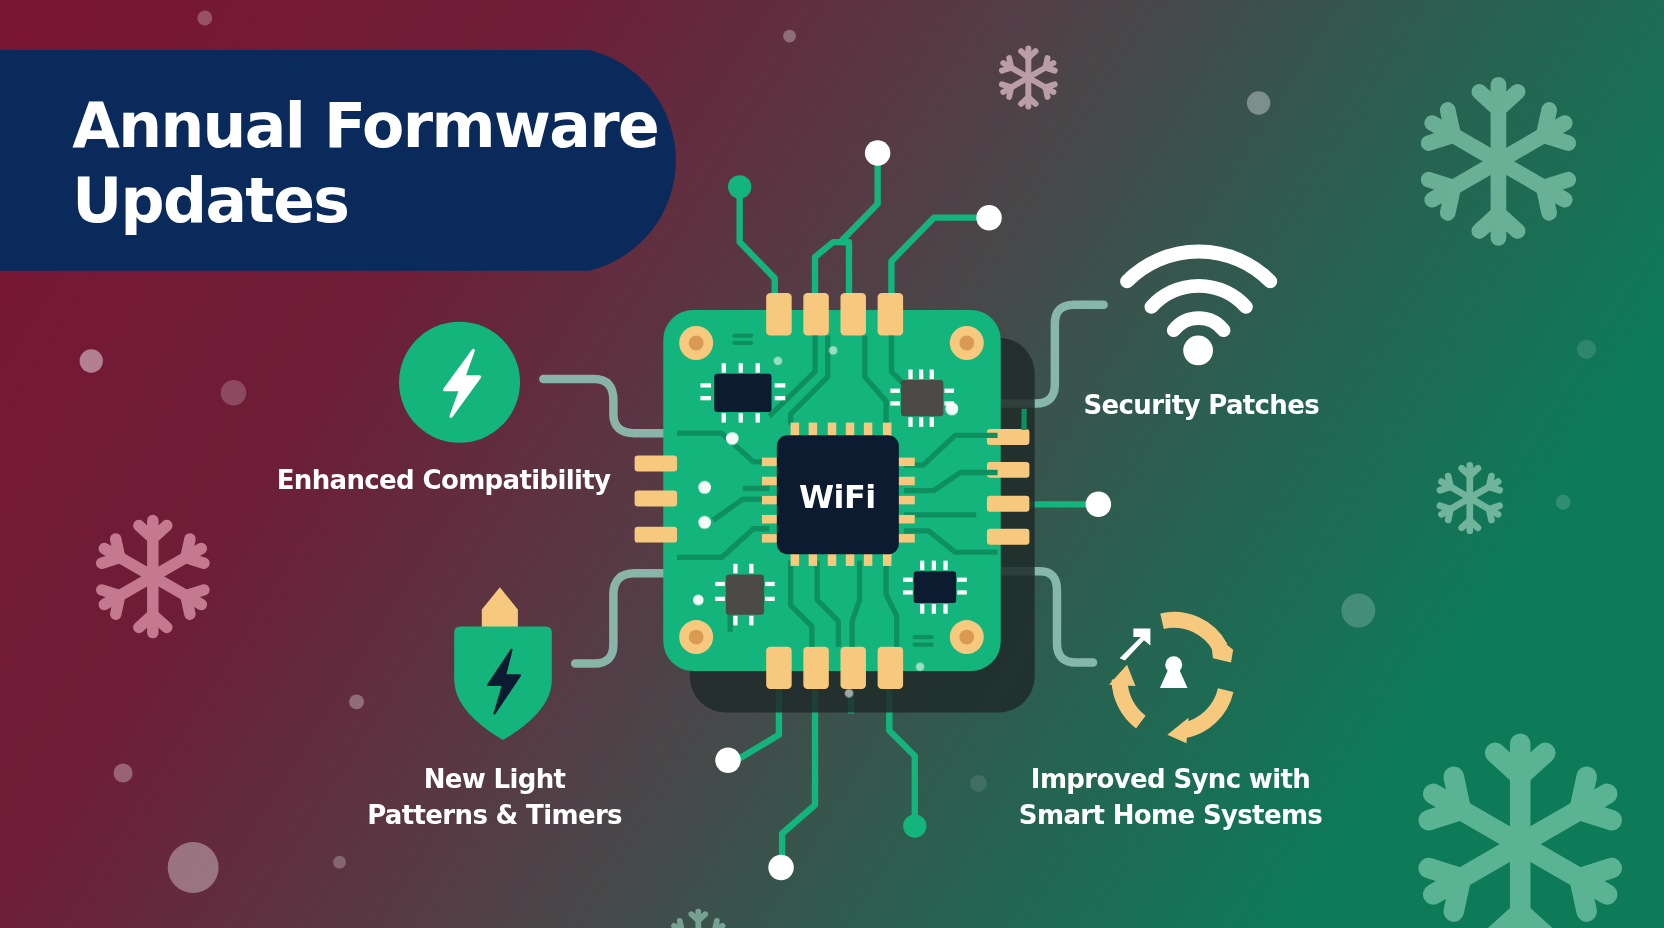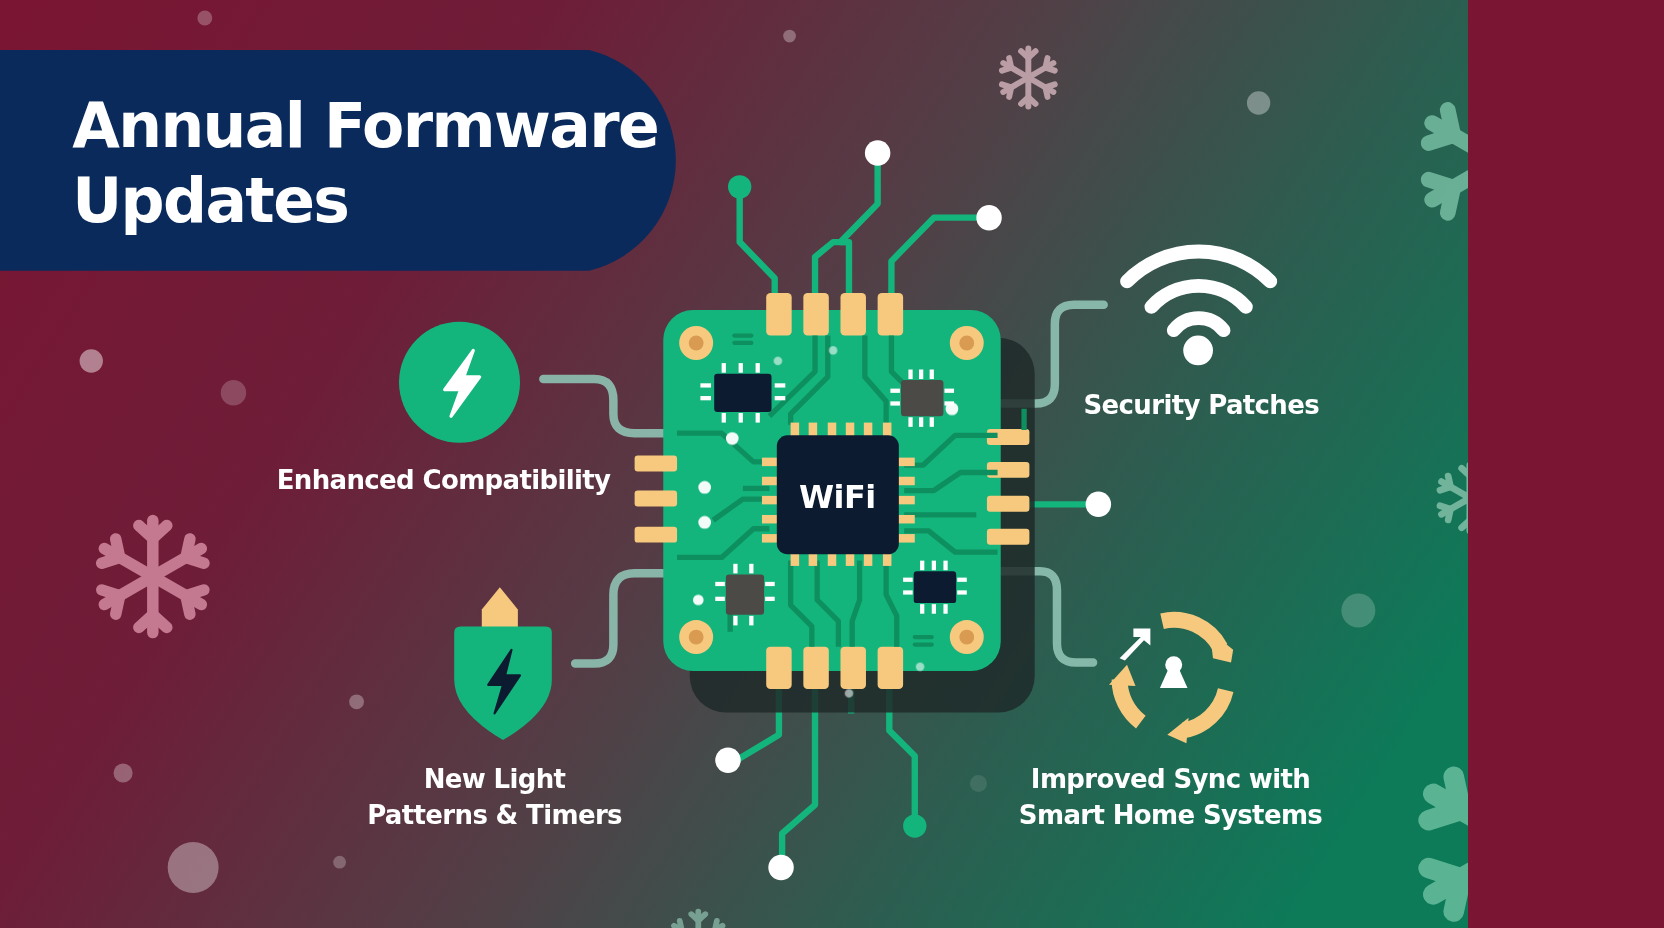--- a/index.html
+++ b/index.html
@@ -1,17 +1,17 @@
 <!DOCTYPE html>
 <html><head>
 <meta charset="utf-8">
 <style>
   html, body { margin: 0; padding: 0; }
   body { width: 1664px; height: 928px; overflow: hidden; background: #7a1633; }
-  .stage { position: relative; width: 1468px; height: 928px; overflow: hidden; }
+  .stage { position: relative; width: 1664px; height: 928px; overflow: hidden; }
   svg.scene { position: absolute; left: 0; top: 0; width: 1664px; height: 928px; display: block; }
   .t-title { font-family: "DejaVu Sans", sans-serif; font-weight: bold; fill: #ffffff; font-size: 58px; letter-spacing: -1.5px; }
   .t-label { font-family: "DejaVu Sans", sans-serif; font-weight: bold; fill: #ffffff; font-size: 24.5px; letter-spacing: -0.6px; }
   .t-chip { font-family: "DejaVu Sans", sans-serif; font-weight: bold; fill: #ffffff; font-size: 30px; letter-spacing: -0.5px; }
 </style>
 </head>
 <body>
 
 <div class="stage">
 <svg class="scene" viewBox="0 0 1568 874" preserveAspectRatio="none" xmlns="http://www.w3.org/2000/svg">

